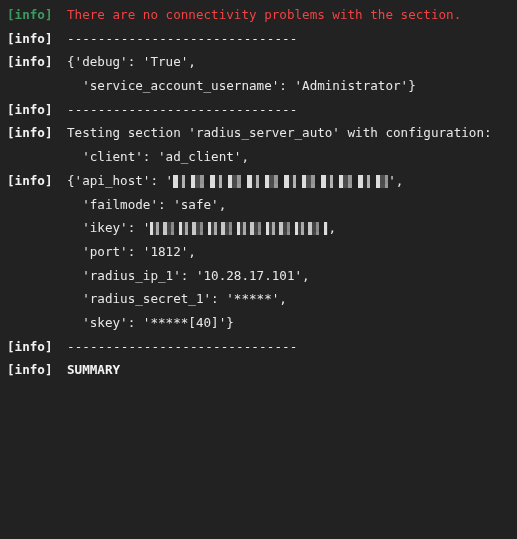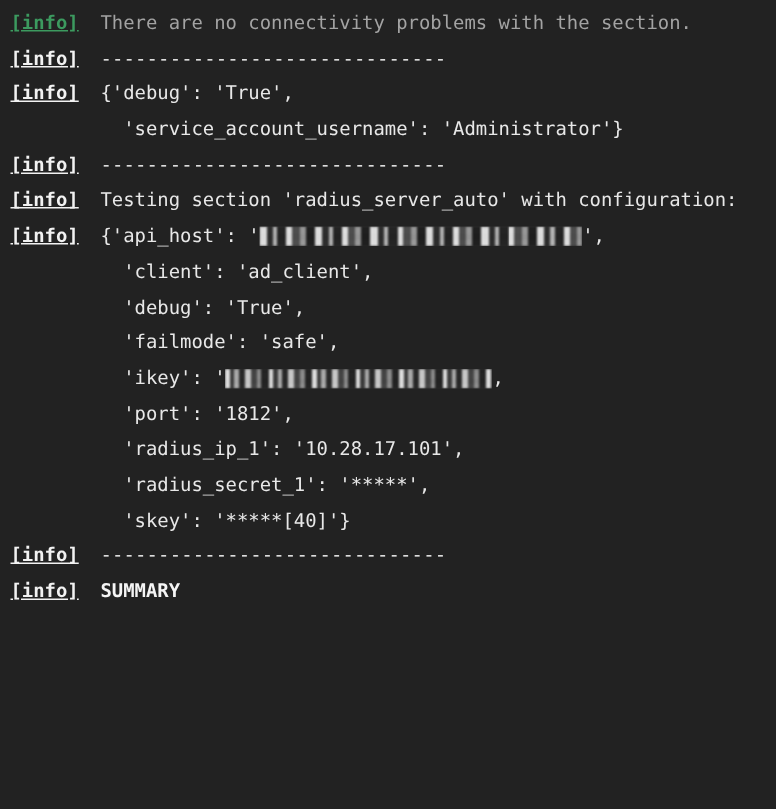--- a/index.html
+++ b/index.html
@@ -24,32 +24,31 @@
   .line {
     height: 23.7px;
     line-height: 23.7px;
     white-space: pre;
     font-size: 12.6px;
     letter-spacing: 0px;
   }
   .tag {
     display: inline-block;
     width: 60px;
-    text-decoration: underline;
   }
   .tag-info-green {
     color: #3c9a5f;
     font-weight: bold;
   }
   .tag-info-white {
     color: #f2f2f2;
     font-weight: bold;
   }
   .msg-green {
-    color: #a3a3a3;
+    color: #ef4444;
     margin-top: 44px;
   }
   .msg-white {
     color: #e8e8e8;
   }
   .msg-bold {
     color: #f5f5f5;
     font-weight: bold;
   }
   .dashes {
@@ -107,23 +106,22 @@
 </head>
 <body>
 
 <div id="terminal">
     <div class="line"><span class="tag tag-info-green">[info]</span><span class="msg-green">There are no connectivity problems with the section.</span></div>
     <div class="line"><span class="tag tag-info-white">[info]</span><span class="dashes">------------------------------</span></div>
     <div class="line"><span class="tag tag-info-white">[info]</span><span class="msg-white">{'debug': 'True',</span></div>
     <div class="line"><span class="tag "></span><span class="msg-white">  'service_account_username': 'Administrator'}</span></div>
     <div class="line"><span class="tag tag-info-white">[info]</span><span class="dashes">------------------------------</span></div>
     <div class="line"><span class="tag tag-info-white">[info]</span><span class="msg-white">Testing section 'radius_server_auto' with configuration:</span></div>
+    <div class="line"><span class="tag "></span><span class="msg-white">  'client': 'ad_client',</span></div>
     <div class="line"><span class="tag tag-info-white">[info]</span><span class="msg-white">{'api_host': '</span><span class="redacted api" style="width: 215px;"></span><span class="msg-white">',</span></div>
-    <div class="line"><span class="tag "></span><span class="msg-white">  'client': 'ad_client',</span></div>
-    <div class="line"><span class="tag "></span><span class="msg-white">  'debug': 'True',</span></div>
     <div class="line"><span class="tag "></span><span class="msg-white">  'failmode': 'safe',</span></div>
     <div class="line"><span class="tag "></span><span class="msg-white">  'ikey': '</span><span class="redacted" style="width: 178px;"></span><span class="msg-white">,</span></div>
     <div class="line"><span class="tag "></span><span class="msg-white">  'port': '1812',</span></div>
     <div class="line"><span class="tag "></span><span class="msg-white">  'radius_ip_1': '10.28.17.101',</span></div>
     <div class="line"><span class="tag "></span><span class="msg-white">  'radius_secret_1': '*****',</span></div>
     <div class="line"><span class="tag "></span><span class="msg-white">  'skey': '*****[40]'}</span></div>
     <div class="line"><span class="tag tag-info-white">[info]</span><span class="dashes">------------------------------</span></div>
     <div class="line"><span class="tag tag-info-white">[info]</span><span class="msg-bold">SUMMARY</span></div>
   </div>
 

